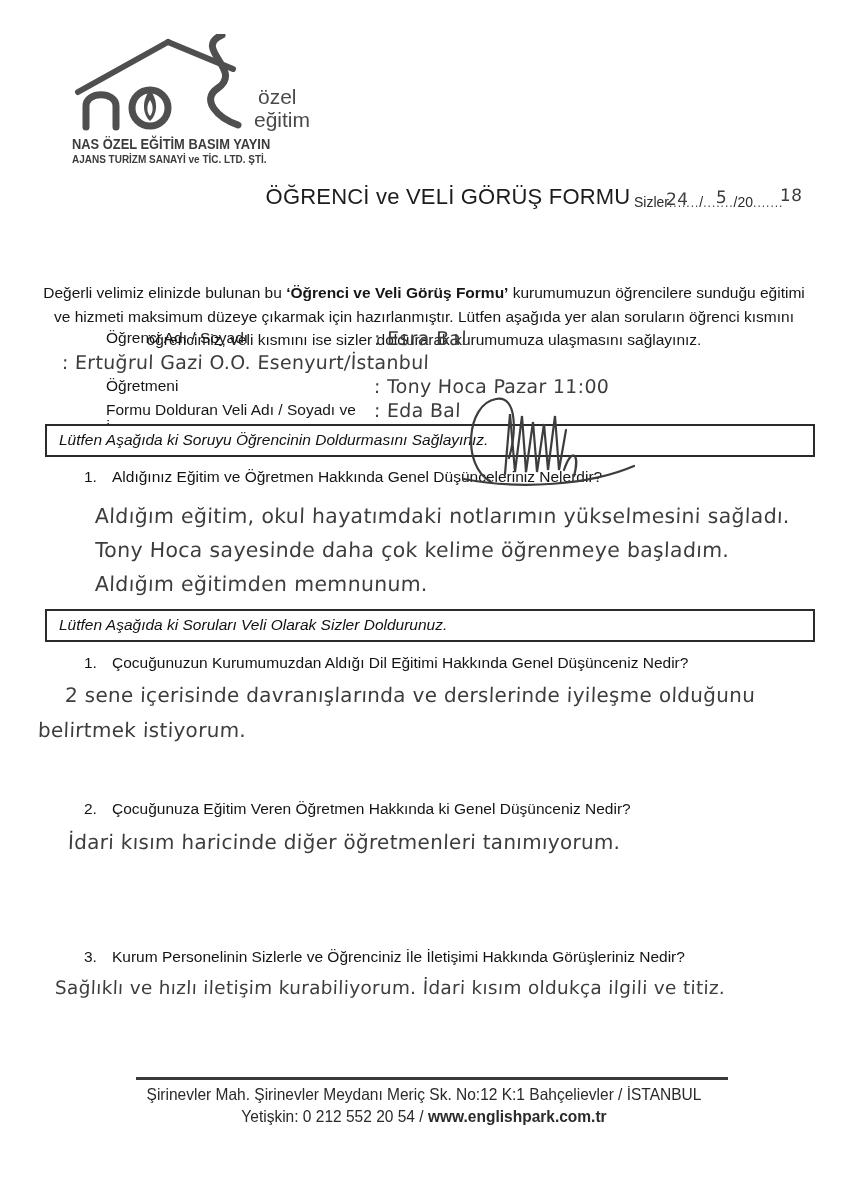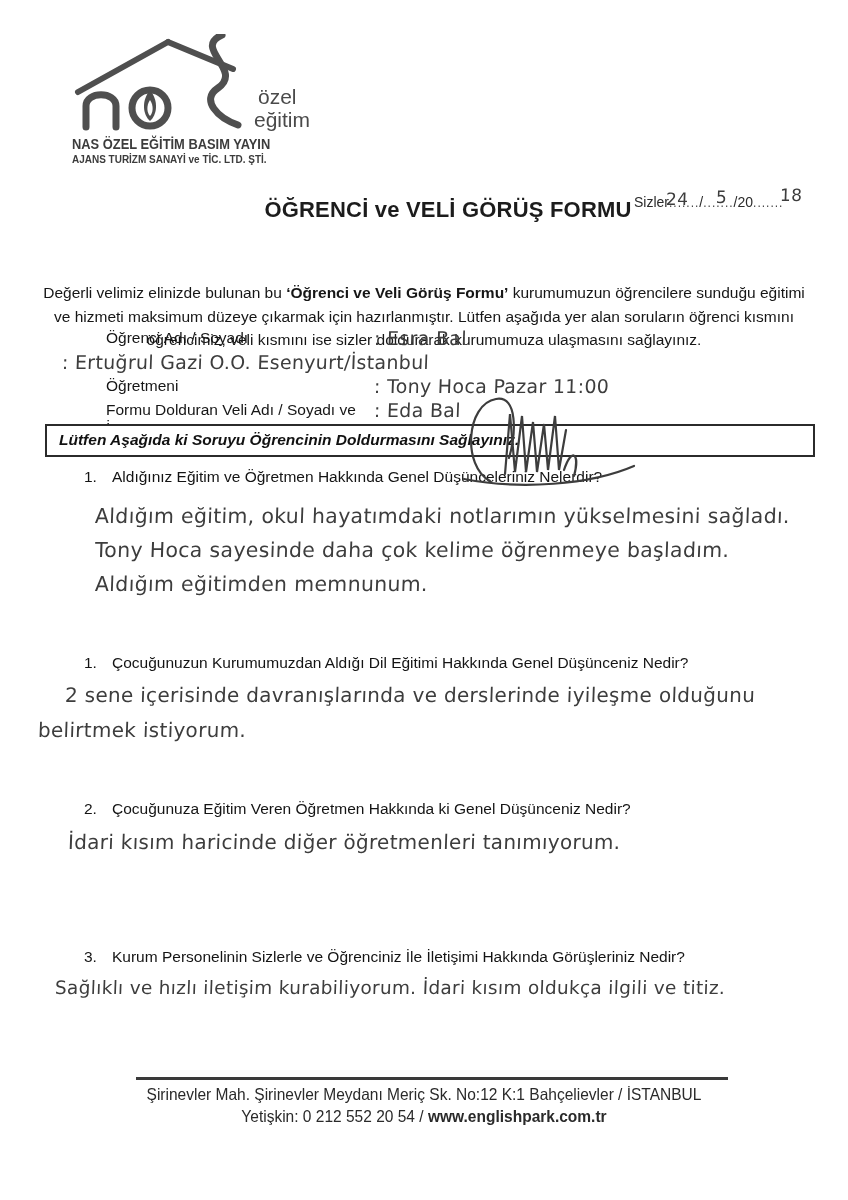--- a/index.html
+++ b/index.html
@@ -20,22 +20,22 @@
     transform:scaleX(0.95); transform-origin:left; white-space:nowrap; margin-top:1px;
   }
   .brand-right { position:absolute; top:52px; left:438px; display:flex; align-items:flex-end; }
   .brand-right .wordmark {
     font-size:46px; font-weight:400; color:#4a4a4a; letter-spacing:1px;
     transform:scaleX(0.88) scaleY(1.05); transform-origin:left bottom;
     white-space:nowrap; line-height:1; margin-left:4px; margin-bottom:6px;
   }
   
   .form-title {
-    position:absolute; top:197px; left:238px; width:420px; text-align:center;
-    font-size:22px; font-weight:700; letter-spacing:0.2px;
+    position:absolute; top:184px; left:238px; width:420px; text-align:center;
+    font-size:22px; font-weight:400; letter-spacing:0.2px;
   }
   .date-field { position:absolute; top:194px; left:634px; font-size:14px; color:#2a2a2a; white-space:nowrap; }
   .date-field .dots { letter-spacing:1px; color:#444; font-size:12px; }
   .date-field .hand-digit { position:absolute; font-size:17px; }
   .hd-day   { top:-5px; left:32px; transform:rotate(-4deg); }
   .hd-month { top:-7px; left:82px; transform:rotate(-6deg); font-size:19px; }
   .hd-year  { top:-9px; left:146px; transform:rotate(-5deg); }
   
   .intro {
     position:absolute; top:243px; left:38px; width:772px; text-align:center;
@@ -48,21 +48,21 @@
   
   .hand {
     font-family:"DejaVu Sans", sans-serif; color:#3d3d3d;
     transform:skewX(-2deg); letter-spacing:0.3px; white-space:nowrap;
   }
   .field-value { font-size:19px; line-height:22px; margin-top:-2px; }
   
   .section-box {
     position:absolute; left:45px; width:770px; border:2px solid #2b2b2b;
     background:#fff; padding:5px 12px 6px 12px;
-    font-size:15.5px; font-weight:700; font-style:italic; color:#111;
+    font-size:15.5px; font-weight:400; font-style:italic; color:#111;
   }
   .box-student { top:424px; }
   .box-parent  { top:609px; }
   
   .question { position:absolute; display:flex; font-size:15.5px; color:#141414; }
   .qnum { width:28px; flex:none; }
   .answer-line { position:absolute; font-size:20px; }
   
   .footer-rule { position:absolute; top:1077px; left:136px; width:592px; height:2.5px; background:#3a3a3a; }
   .footer-address {
@@ -143,20 +143,21 @@
   <div class="section-box box-student">Lütfen Aşağıda ki Soruyu Öğrencinin Doldurmasını Sağlayınız.</div>
 
   <div class="question" style="top:468px; left:84px;">
     <span class="qnum">1.</span>
     <span>Aldığınız Eğitim ve Öğretmen Hakkında Genel Düşünceleriniz Nelerdir?</span>
   </div>
   <div class="hand answer-line" style="top:504px; left:95px; font-size:20.5px;">Aldığım eğitim, okul hayatımdaki notlarımın yükselmesini sağladı.</div>
   <div class="hand answer-line" style="top:538px; left:95px; font-size:20.5px;">Tony Hoca sayesinde daha çok kelime öğrenmeye başladım.</div>
   <div class="hand answer-line" style="top:572px; left:95px; font-size:20.5px;">Aldığım eğitimden memnunum.</div>
 
+  <div class="section-box box-parent">Lütfen Aşağıda ki Soruları Veli Olarak Sizler Doldurunuz.</div>
 
   <div class="question" style="top:654px; left:84px;">
     <span class="qnum">1.</span>
     <span>Çocuğunuzun Kurumumuzdan Aldığı Dil Eğitimi Hakkında Genel Düşünceniz Nedir?</span>
   </div>
   <div class="hand answer-line" style="top:683px; left:65px; font-size:20px;">2 sene içerisinde davranışlarında ve derslerinde iyileşme olduğunu</div>
   <div class="hand answer-line" style="top:718px; left:38px; font-size:20px;">belirtmek istiyorum.</div>
 
   <div class="question" style="top:800px; left:84px;">
     <span class="qnum">2.</span>

